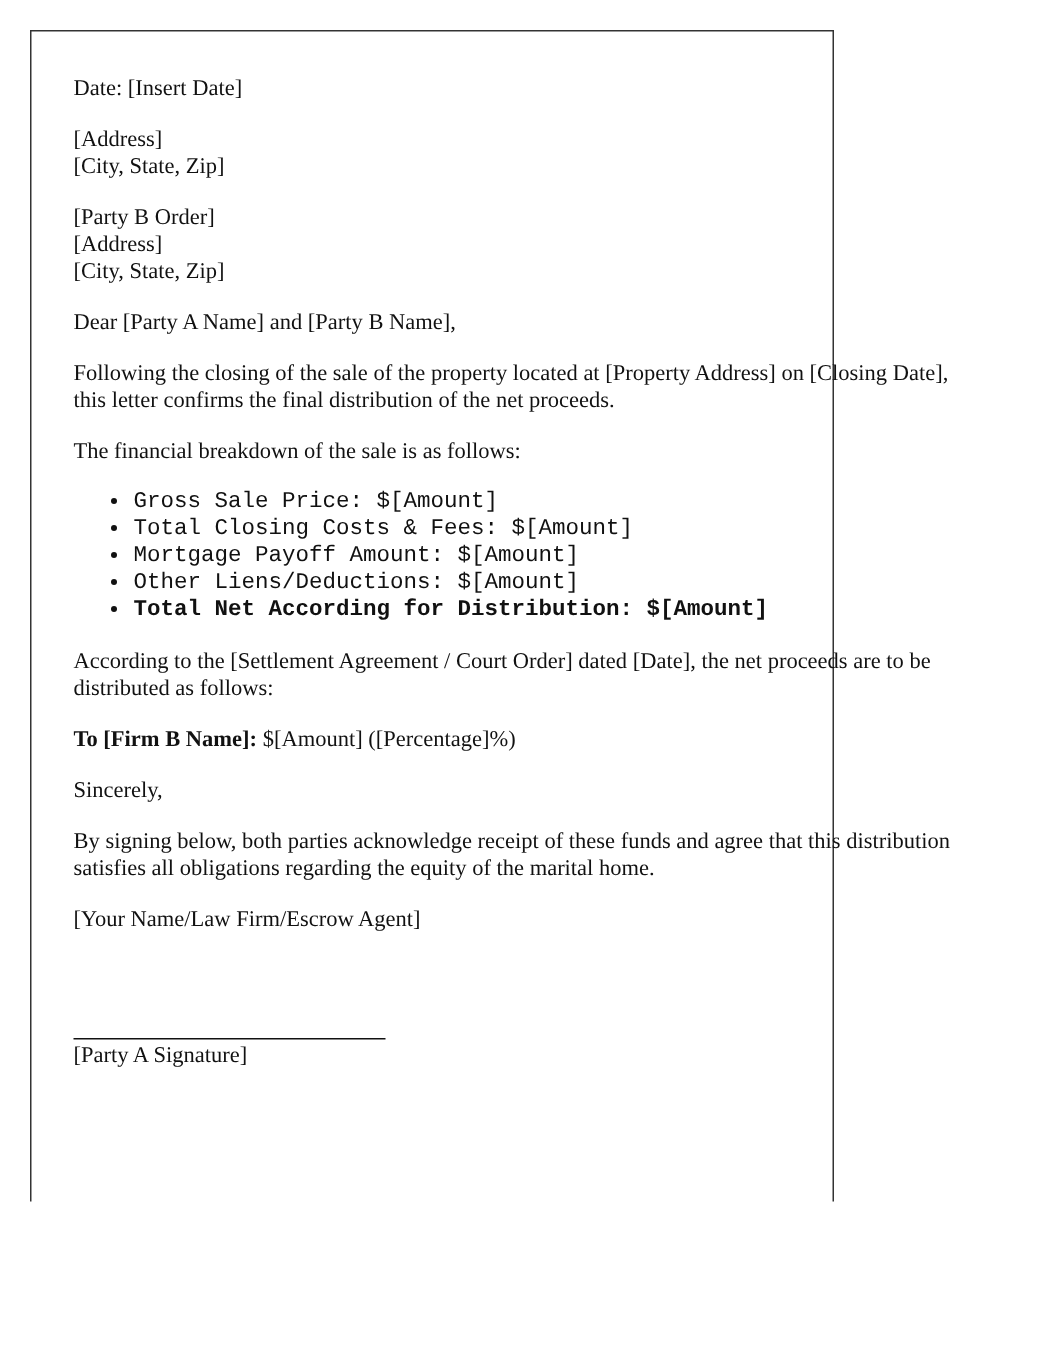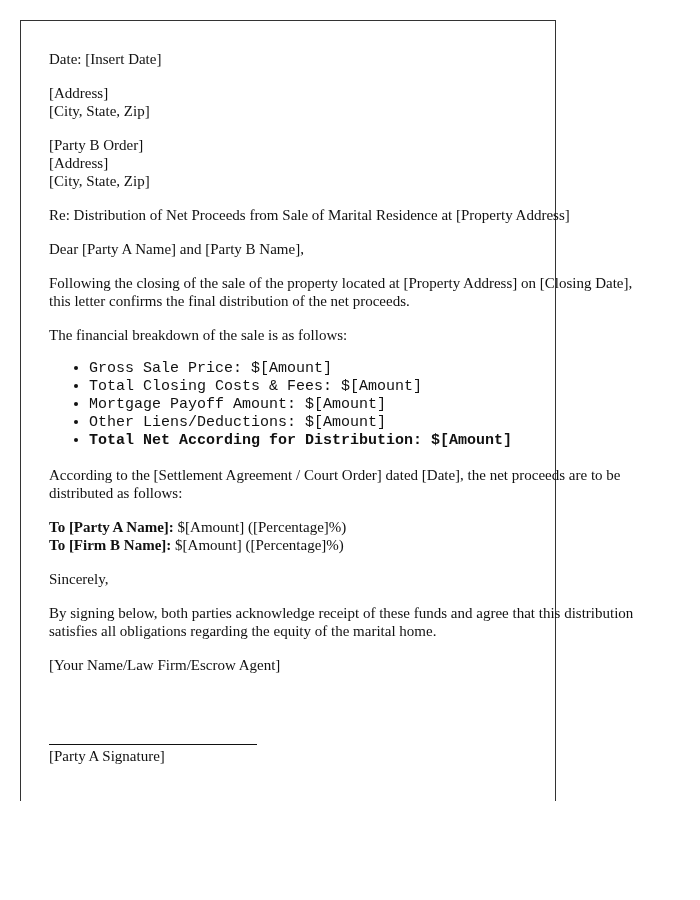--- a/index.html
+++ b/index.html
@@ -65,43 +65,39 @@
       <div>[Address]</div>
       <div>[City, State, Zip]</div>
     </div>
 
     <div class="block">
       <div>[Party B Order]</div>
       <div>[Address]</div>
       <div>[City, State, Zip]</div>
     </div>
 
-    <p>Re: Distribution of Net Proceeds from Sale of Marital Residence at [Property Address]</p>
 
     <p>Dear [Party A Name] and [Party B Name],</p>
 
     <p>Following the closing of the sale of the property located at [Property Address] on [Closing Date], this letter confirms the final distribution of the net proceeds.</p>
 
     <p>The financial breakdown of the sale is as follows:</p>
 
     <ul>
       <li>Gross Sale Price: $[Amount]</li>
       <li>Total Closing Costs &amp; Fees: $[Amount]</li>
       <li>Mortgage Payoff Amount: $[Amount]</li>
       <li>Other Liens/Deductions: $[Amount]</li>
       <li class="bold">Total Net According for Distribution: $[Amount]</li>
     </ul>
 
     <p>According to the [Settlement Agreement / Court Order] dated [Date], the net proceeds are to be distributed as follows:</p>
 
     <div class="block">
       <div>
-        <span class="bold">To [Party A Name]:</span><span> $[Amount] ([Percentage]%)</span>
-      </div>
-      <div>
         <span class="bold">To [Firm B Name]:</span><span> $[Amount] ([Percentage]%)</span>
       </div>
     </div>
 
     <p>Sincerely,</p>
 
     <p>By signing below, both parties acknowledge receipt of these funds and agree that this distribution satisfies all obligations regarding the equity of the marital home.</p>
 
     <p>[Your Name/Law Firm/Escrow Agent]</p>
 

